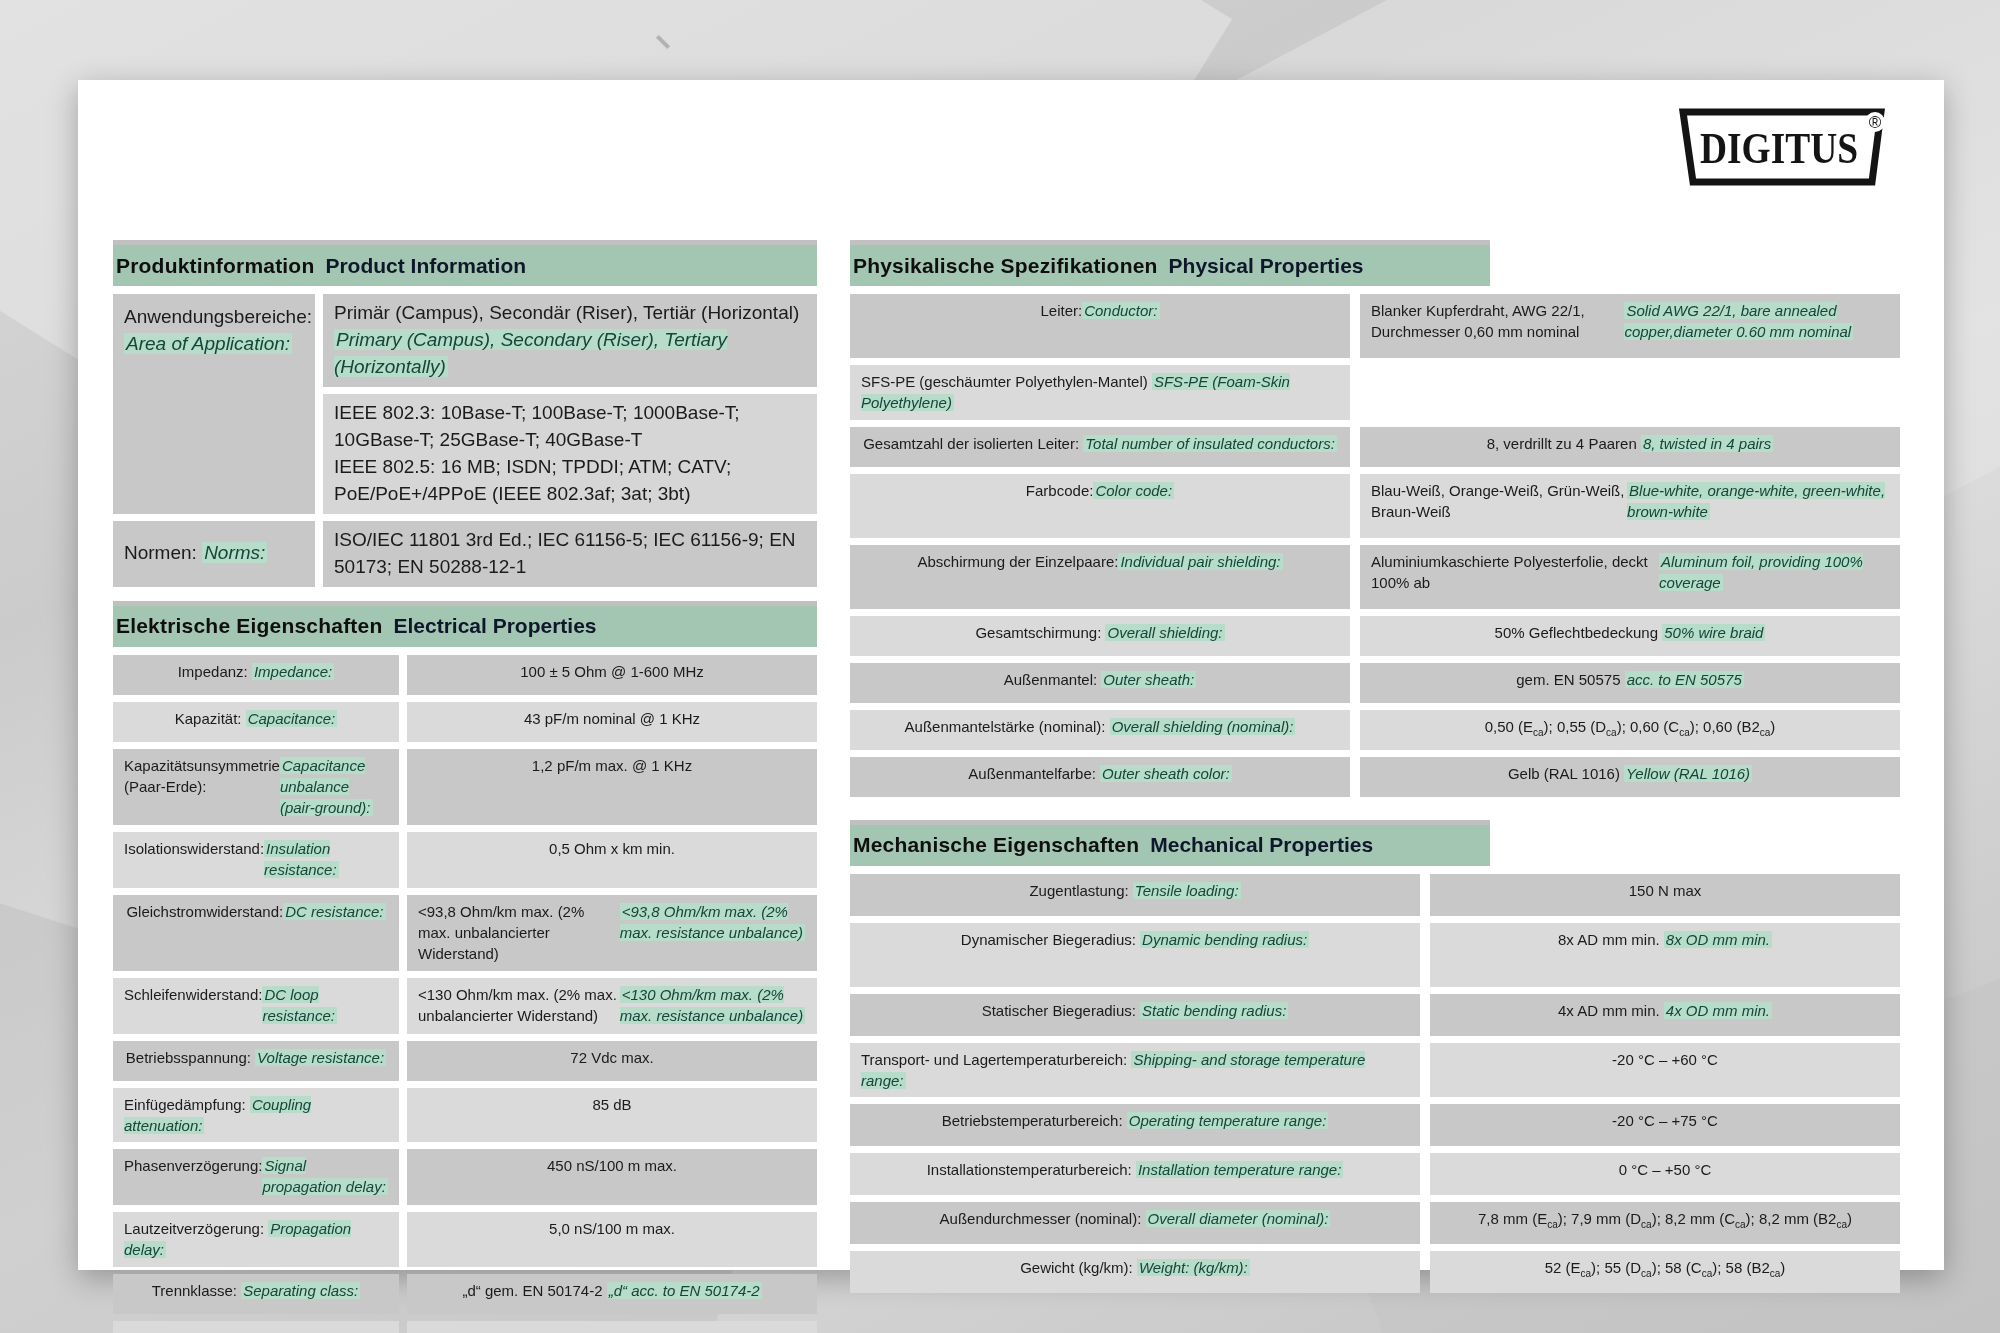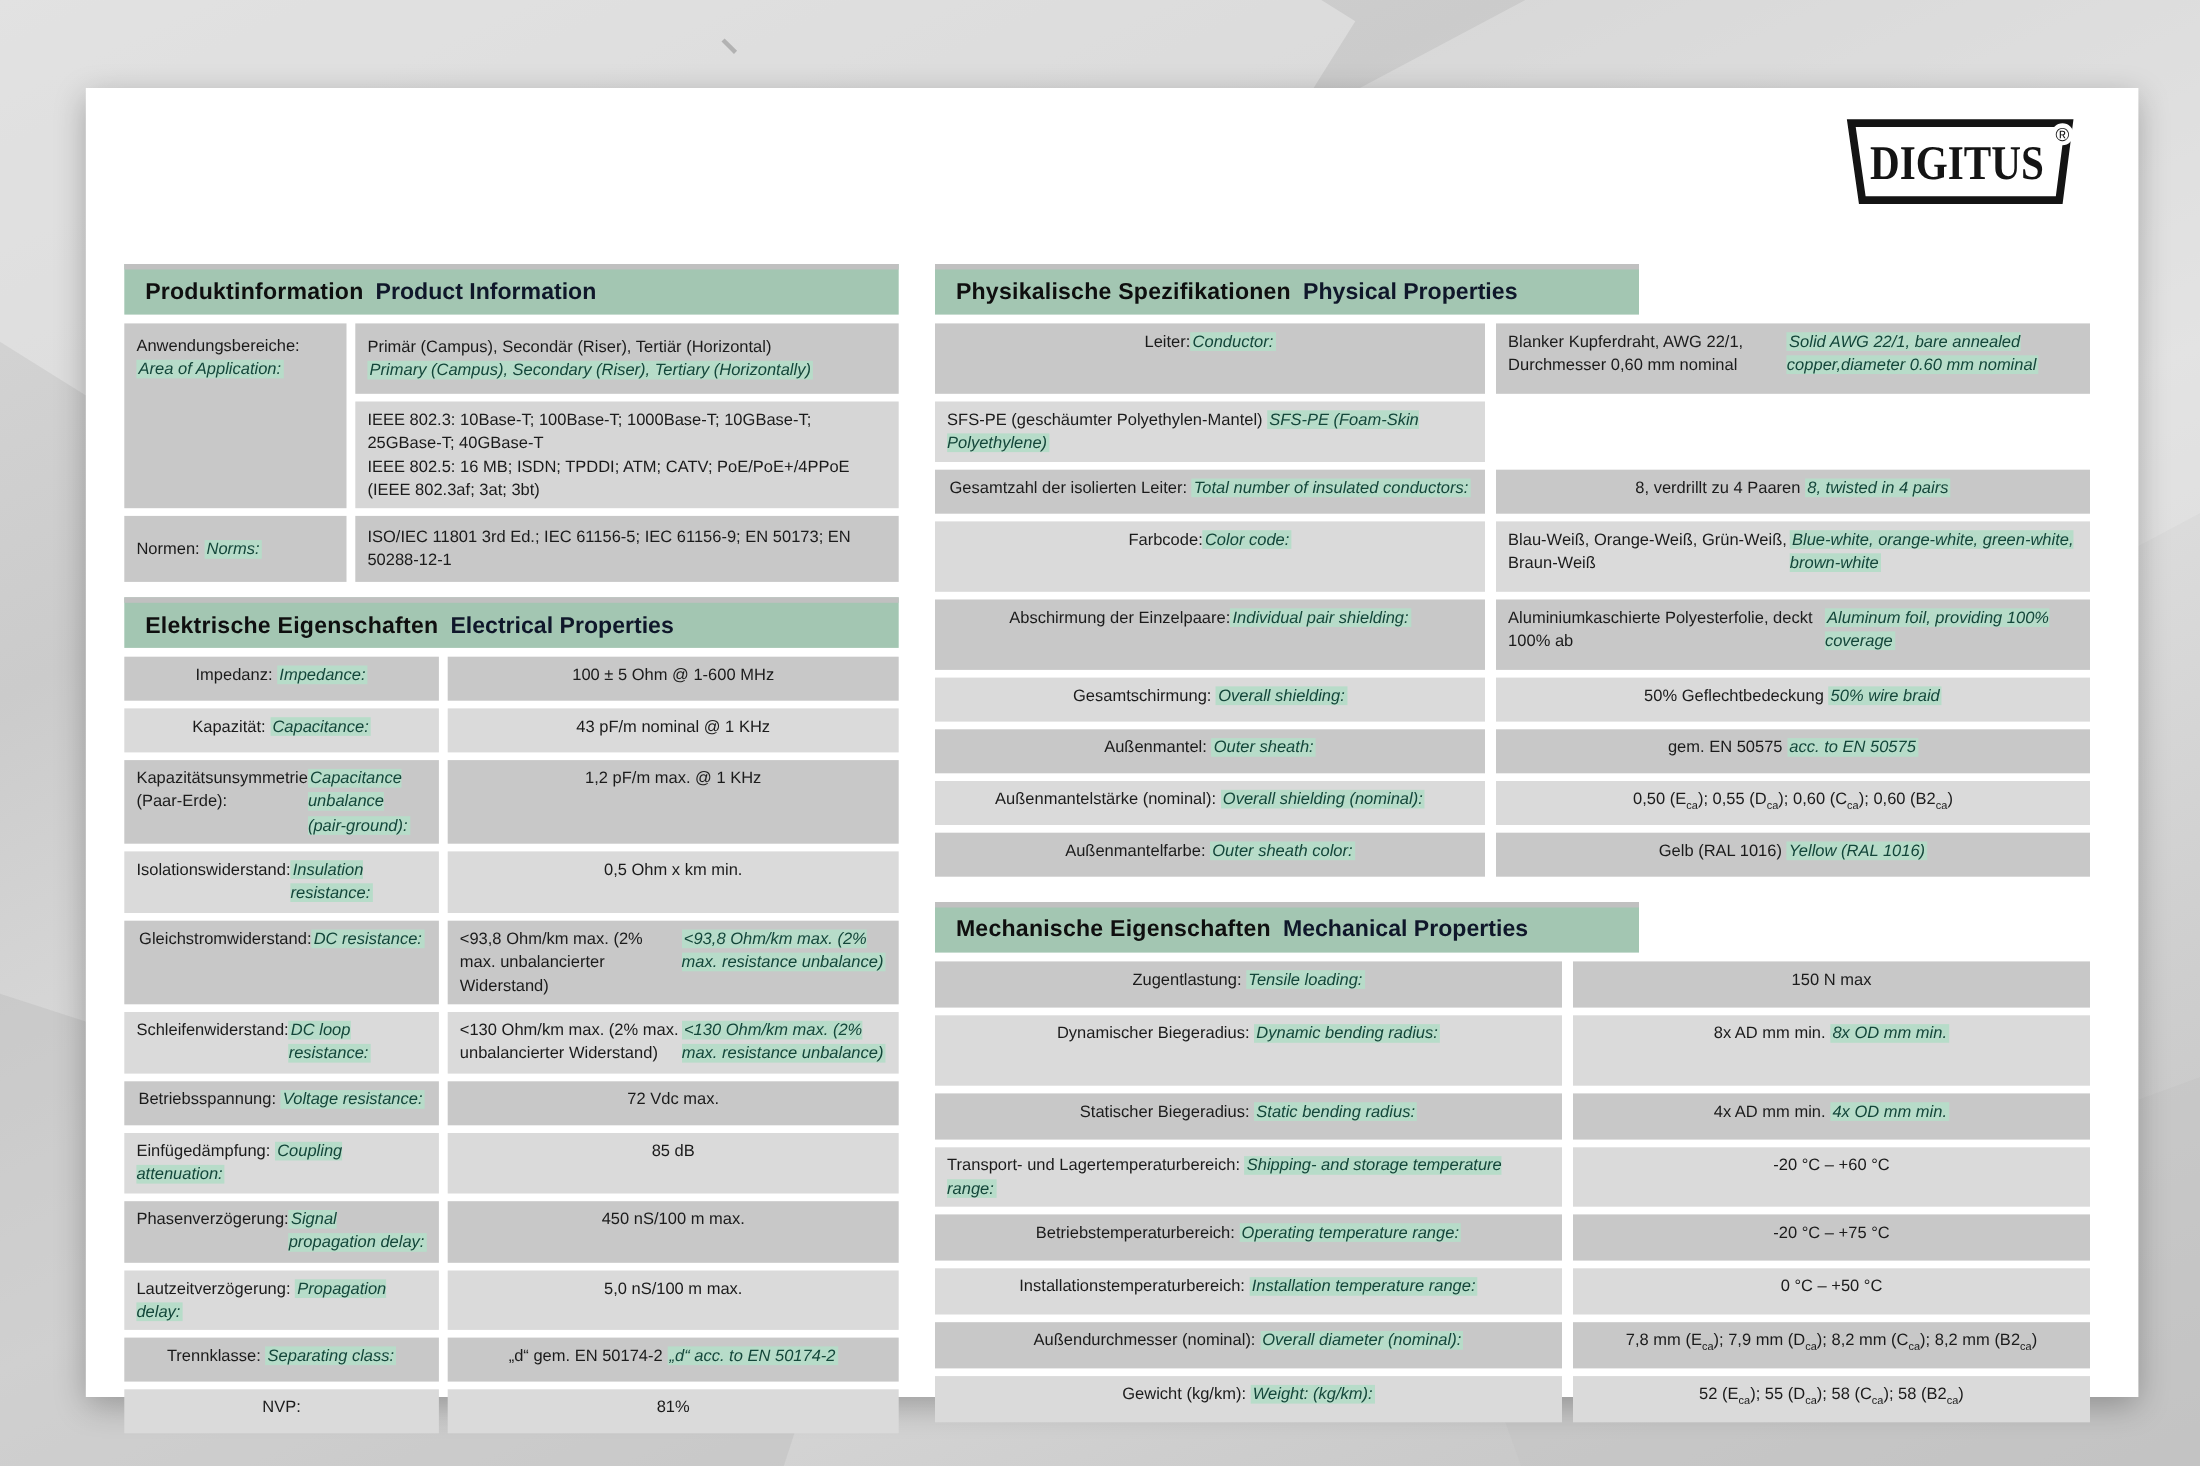--- a/index.html
+++ b/index.html
@@ -24,21 +24,21 @@
   .logo{position:absolute;left:1598px;top:28px;width:212px;height:78px;}
   .logo svg{display:block;}
 
   
   .col{position:absolute;top:160px;}
   .col-left{left:35px;width:704px;}
   .col-right{left:772px;width:1050px;}
 
   .band{
     background:#a3c6b2;border-top:5px solid #c0c0c0;height:46px;box-sizing:border-box;
-    display:flex;align-items:center;gap:11px;padding-left:19px;white-space:nowrap;
+    display:flex;align-items:center;gap:11px;padding-left:3px;white-space:nowrap;
   }
   .band .bde{font-size:21px;font-weight:bold;color:#0f0f0f;letter-spacing:.2px;}
   .band .ben{font-size:21px;font-weight:bold;color:#0f172a;text-align:right;}
   .band.short{width:640px;box-sizing:border-box;}
 
   .tbl{margin-top:8px;}
   .row{display:grid;column-gap:8px;margin-bottom:7px;}
   .col-right .row{column-gap:10px;}
   .t-elec .row{grid-template-columns:286px 1fr;}
   .t-phys .row{grid-template-columns:500px 1fr;}
@@ -56,21 +56,21 @@
   .h2b{min-height:64px;}
   .h3{min-height:64px;}
 
   .de{color:#1b1b1b;}
   .enhl{font-style:italic;color:#14463a;background:#b7dcc9;padding:0 2px;}
   .de:empty,.enhl:empty{display:none;}
   sub{font-size:10px;line-height:0;}
 
   
   .ptable{display:grid;grid-template-columns:202px 1fr;column-gap:8px;row-gap:7px;margin-top:8px;}
-  .ptable .pcell{padding:6px 11px;font-size:15px;line-height:1.42;box-sizing:border-box;
+  .ptable .pcell{padding:6px 11px;font-size:19px;line-height:1.42;box-sizing:border-box;
     display:flex;flex-direction:column;justify-content:center;}
   .p-label1{grid-column:1;grid-row:1/3;background:#c8c8c8;justify-content:flex-start !important;padding-top:10px !important;}
   .p-val1{grid-column:2;grid-row:1;background:#c8c8c8;min-height:64px;}
   .p-val2{grid-column:2;grid-row:2;background:#d6d6d6;min-height:96px;}
   .p-label3{grid-column:1;grid-row:3;background:#c8c8c8;min-height:60px;}
   .p-val3{grid-column:2;grid-row:3;background:#c8c8c8;min-height:60px;}
 
   .elec-gap{height:14px;}
   .mech-gap{height:16px;}
 </style>

